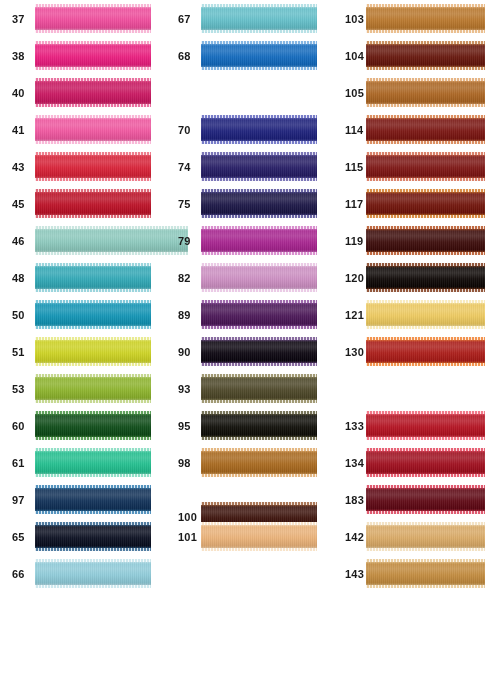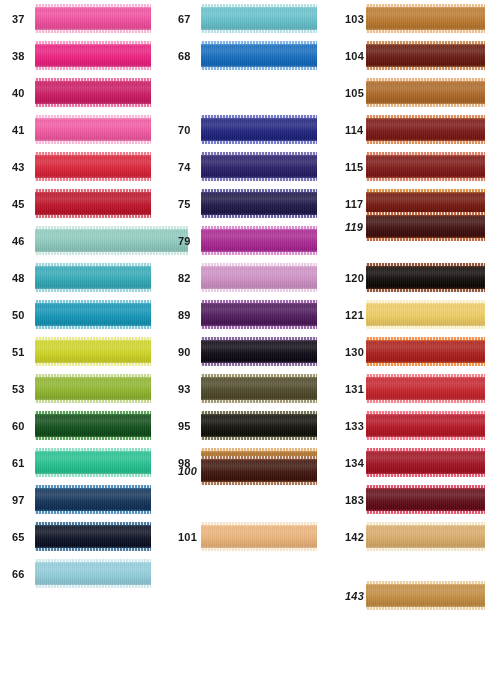--- a/index.html
+++ b/index.html
@@ -390,21 +390,21 @@
       <div class="swatch-row" style="top: 444px;">
         <div class="row-label">98</div>
         <div class="ribbon" title="golden brown">
           <div class="face" style="background: linear-gradient(rgb(223, 168, 104) 0px, rgb(223, 168, 104) 2px, rgb(168, 104, 28) 5px, rgb(168, 104, 28) 24px, rgb(223, 168, 104) 27px, rgb(223, 168, 104) 29px);"></div>
           <div class="weave"></div>
           <div class="sheen"></div>
           <div class="edge edge-top" style="background-color: rgb(223, 168, 104);"></div>
           <div class="edge edge-bottom" style="background-color: rgb(223, 168, 104);"></div>
         </div>
       </div>
-      <div class="swatch-row" style="top: 452px; font-style: italic;">
+      <div class="swatch-row" style="top: 498px;">
         <div class="row-label">100</div>
         <div class="ribbon" title="dark chocolate">
           <div class="face" style="background: linear-gradient(rgb(154, 90, 51) 0px, rgb(154, 90, 51) 2px, rgb(58, 16, 8) 5px, rgb(58, 16, 8) 24px, rgb(154, 90, 51) 27px, rgb(154, 90, 51) 29px);"></div>
           <div class="weave"></div>
           <div class="sheen"></div>
           <div class="edge edge-top" style="background-color: rgb(154, 90, 51);"></div>
           <div class="edge edge-bottom" style="background-color: rgb(154, 90, 51);"></div>
         </div>
       </div>
       <div class="swatch-row" style="top: 518px;">
@@ -474,21 +474,21 @@
       <div class="swatch-row" style="top: 185px;">
         <div class="row-label">117</div>
         <div class="ribbon" title="dark rust">
           <div class="face" style="background: linear-gradient(rgb(209, 118, 31) 0px, rgb(209, 118, 31) 2px, rgb(112, 18, 8) 5px, rgb(112, 18, 8) 24px, rgb(209, 118, 31) 27px, rgb(209, 118, 31) 29px);"></div>
           <div class="weave"></div>
           <div class="sheen"></div>
           <div class="edge edge-top" style="background-color: rgb(209, 118, 31);"></div>
           <div class="edge edge-bottom" style="background-color: rgb(209, 118, 31);"></div>
         </div>
       </div>
-      <div class="swatch-row" style="top: 208px; font-style: italic;">
+      <div class="swatch-row" style="top: 222px;">
         <div class="row-label">119</div>
         <div class="ribbon" title="espresso red">
           <div class="face" style="background: linear-gradient(rgb(178, 74, 26) 0px, rgb(178, 74, 26) 2px, rgb(59, 10, 8) 5px, rgb(59, 10, 8) 24px, rgb(178, 74, 26) 27px, rgb(178, 74, 26) 29px);"></div>
           <div class="weave"></div>
           <div class="sheen"></div>
           <div class="edge edge-top" style="background-color: rgb(178, 74, 26);"></div>
           <div class="edge edge-bottom" style="background-color: rgb(178, 74, 26);"></div>
         </div>
       </div>
       <div class="swatch-row" style="top: 259px;">
@@ -514,30 +514,20 @@
       <div class="swatch-row" style="top: 333px;">
         <div class="row-label">130</div>
         <div class="ribbon" title="tomato red">
           <div class="face" style="background: linear-gradient(rgb(239, 124, 42) 0px, rgb(239, 124, 42) 2px, rgb(171, 26, 22) 5px, rgb(171, 26, 22) 24px, rgb(239, 124, 42) 27px, rgb(239, 124, 42) 29px);"></div>
           <div class="weave"></div>
           <div class="sheen"></div>
           <div class="edge edge-top" style="background-color: rgb(239, 124, 42);"></div>
           <div class="edge edge-bottom" style="background-color: rgb(239, 124, 42);"></div>
         </div>
       </div>
-      <div class="swatch-row" style="top: 370px;">
-        <div class="row-label">131</div>
-        <div class="ribbon" title="bright red">
-          <div class="face" style="background: linear-gradient(rgb(240, 106, 117) 0px, rgb(240, 106, 117) 2px, rgb(197, 31, 40) 5px, rgb(197, 31, 40) 24px, rgb(240, 106, 117) 27px, rgb(240, 106, 117) 29px);"></div>
-          <div class="weave"></div>
-          <div class="sheen"></div>
-          <div class="edge edge-top" style="background-color: rgb(240, 106, 117);"></div>
-          <div class="edge edge-bottom" style="background-color: rgb(240, 106, 117);"></div>
-        </div>
-      </div>
       <div class="swatch-row" style="top: 407px;">
         <div class="row-label">133</div>
         <div class="ribbon" title="scarlet">
           <div class="face" style="background: linear-gradient(rgb(239, 93, 112) 0px, rgb(239, 93, 112) 2px, rgb(180, 16, 31) 5px, rgb(180, 16, 31) 24px, rgb(239, 93, 112) 27px, rgb(239, 93, 112) 29px);"></div>
           <div class="weave"></div>
           <div class="sheen"></div>
           <div class="edge edge-top" style="background-color: rgb(239, 93, 112);"></div>
           <div class="edge edge-bottom" style="background-color: rgb(239, 93, 112);"></div>
         </div>
       </div>
@@ -564,21 +554,21 @@
       <div class="swatch-row" style="top: 518px;">
         <div class="row-label">142</div>
         <div class="ribbon" title="wheat gold">
           <div class="face" style="background: linear-gradient(rgb(240, 220, 184) 0px, rgb(240, 220, 184) 2px, rgb(217, 169, 100) 5px, rgb(217, 169, 100) 24px, rgb(240, 220, 184) 27px, rgb(240, 220, 184) 29px);"></div>
           <div class="weave"></div>
           <div class="sheen"></div>
           <div class="edge edge-top" style="background-color: rgb(240, 220, 184);"></div>
           <div class="edge edge-bottom" style="background-color: rgb(240, 220, 184);"></div>
         </div>
       </div>
-      <div class="swatch-row" style="top: 577px; font-style: italic;">
+      <div class="swatch-row" style="top: 555px;">
         <div class="row-label">143</div>
         <div class="ribbon" title="honey gold">
           <div class="face" style="background: linear-gradient(rgb(230, 197, 142) 0px, rgb(230, 197, 142) 2px, rgb(194, 138, 60) 5px, rgb(194, 138, 60) 24px, rgb(230, 197, 142) 27px, rgb(230, 197, 142) 29px);"></div>
           <div class="weave"></div>
           <div class="sheen"></div>
           <div class="edge edge-top" style="background-color: rgb(230, 197, 142);"></div>
           <div class="edge edge-bottom" style="background-color: rgb(230, 197, 142);"></div>
         </div>
       </div>
       <div class="swatch-row" style="top: 592px;"></div>

